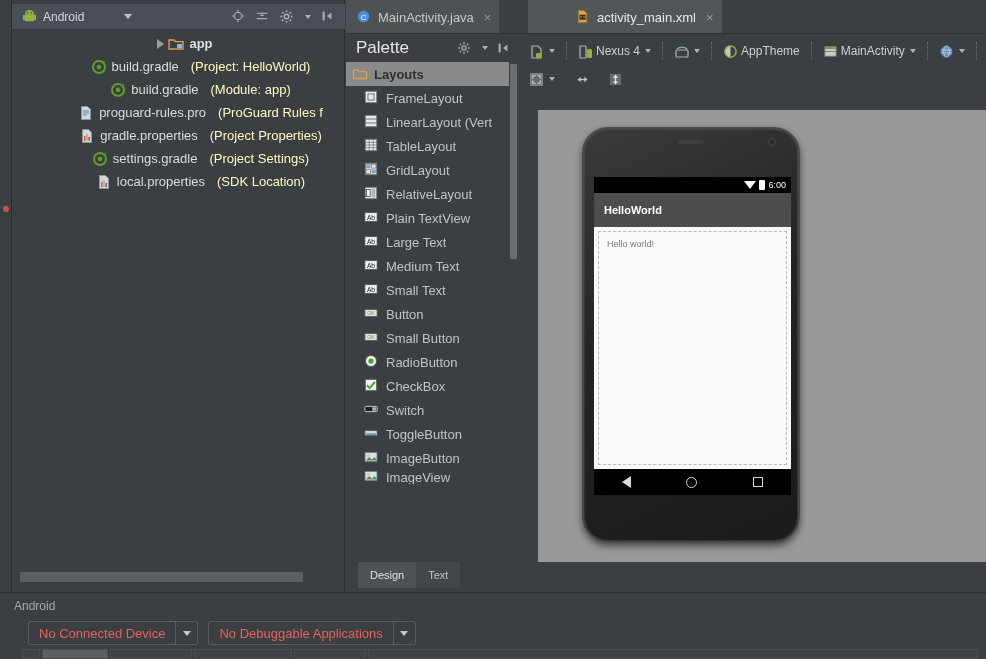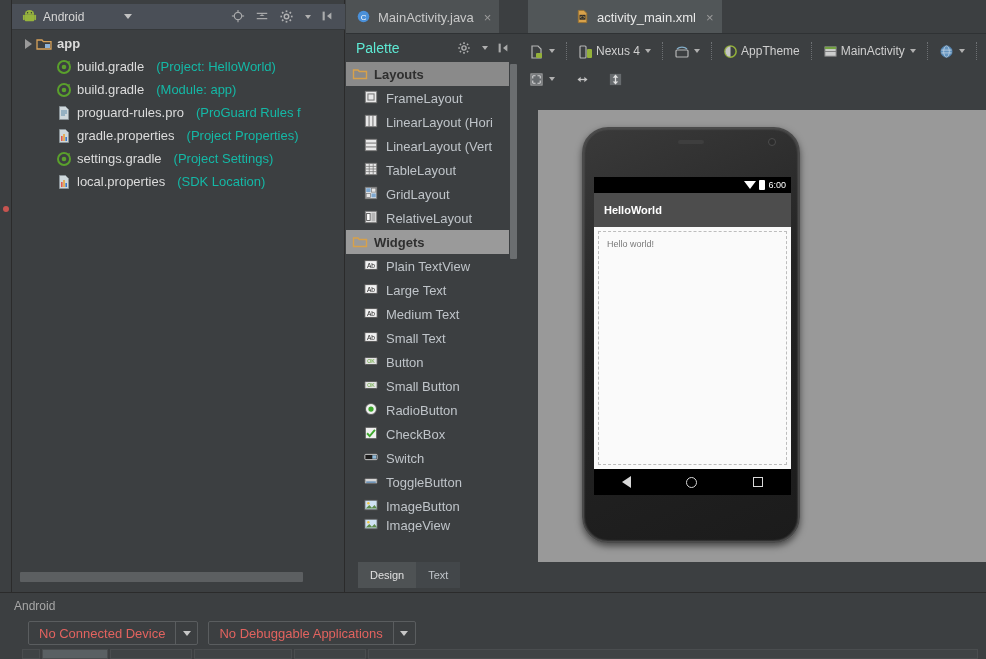--- a/index.html
+++ b/index.html
@@ -45,30 +45,30 @@
   .proj-header-icons {
     margin-left: auto; display: flex; align-items: center; gap: 9px;
     padding-right: 10px;
   }
   .hicon { width: 15px; height: 15px; opacity: .85; }
 
   
   .tree { position: absolute; left: 0; top: 32px; width: 333px; }
   .tree-row {
     display: flex; align-items: center; height: 23px;
-    font-size: 13px; white-space: nowrap; padding-left: 8px;
+    font-size: 13px; white-space: nowrap; padding-left: 8px; justify-content: center;
   }
   .tree-row.selected { background: #0d293e; }
   .tw { width: 16px; display: flex; justify-content: center; align-items: center; flex: 0 0 16px; }
   .tri-right { width:0;height:0;border-top:5px solid transparent;border-bottom:5px solid transparent;border-left:7px solid #9a9a9a; }
   .tri-down  { width:0;height:0;border-left:5px solid transparent;border-right:5px solid transparent;border-top:7px solid #b5b5b5; }
   .tree-ico { width: 16px; height: 16px; margin-right: 5px; flex: 0 0 16px; }
   .tree-label { color: #dcdcdc; }
   .tree-label.bold { font-weight: bold; }
-  .tree-sub { color: #14b8a6; margin-left: 12px; }
+  .tree-sub { color: #fef9c3; margin-left: 12px; }
   .indent1 { padding-left: 8px; }
   .indent2 { padding-left: 44px; }
 
   .hscroll-track {
     position: absolute; left: 8px; bottom: 10px; width: 318px; height: 10px;
     background: #3c3f41;
   }
   .hscroll-thumb {
     position: absolute; left: 0; top: 0; width: 283px; height: 10px;
     background: #5c5f61; border-radius: 1px;
@@ -89,21 +89,21 @@
   .tab .tab-close { font-size: 13px; color: #9b9b9b; margin-left: 4px; }
   .tabbar-underline {
     position: absolute; left: 0; top: 33px; width: 640px; height: 1px; background: #2f3234;
   }
 
   
   .palette-head {
     position: absolute; left: 0; top: 34px; width: 172px; height: 28px;
     background: #3c3f41; display: flex; align-items: center;
   }
-  .palette-title { font-size: 14px; color: #5eead4; padding-left: 10px; }
+  .palette-title { font-size: 17px; color: #e5e5e5; padding-left: 10px; }
   .palette-head-icons { margin-left: auto; display: flex; align-items: center; gap: 8px; padding-right: 7px; }
 
   .designer-toolbar {
     position: absolute; left: 172px; top: 34px; width: 468px; height: 76px;
     background: #3c3f41;
   }
   .dt-row { position: absolute; left: 8px; display: flex; align-items: center; gap: 4px; height: 26px; }
   .dt-row1 { top: 4px; }
   .dt-row2 { top: 32px; }
   .dt-item { display: flex; align-items: center; gap: 3px; padding: 2px 3px; font-size: 12px; color: #cfcfcf; white-space: nowrap; }
@@ -555,30 +555,20 @@
       <div class="pal-row">
         <span class="pal-ico ind">
           <svg width="14" height="14" viewBox="0 0 16 16">
               <rect x="1.5" y="1.5" width="13" height="13" fill="#e8e8e8" stroke="#777" stroke-width="1"></rect>
               <rect x="4.5" y="4.5" width="7" height="7" fill="none" stroke="#777" stroke-width="1.2"></rect>
             </svg>
         </span>
         <span>FrameLayout</span>
       </div>
 
-      <div class="pal-row">
-        <span class="pal-ico ind">
-          <svg width="14" height="14" viewBox="0 0 16 16">
-              <rect x="1.5" y="1.5" width="13" height="13" fill="#e8e8e8" stroke="#777" stroke-width="1"></rect>
-              <line x1="5.8" y1="1.5" x2="5.8" y2="14.5" stroke="#777" stroke-width="1.2"></line>
-              <line x1="10.2" y1="1.5" x2="10.2" y2="14.5" stroke="#777" stroke-width="1.2"></line>
-            </svg>
-        </span>
-        <span>LinearLayout (Hori</span>
-      </div>
 
       <div class="pal-row">
         <span class="pal-ico ind">
           <svg width="14" height="14" viewBox="0 0 16 16">
               <rect x="1.5" y="1.5" width="13" height="13" fill="#e8e8e8" stroke="#777" stroke-width="1"></rect>
               <line x1="1.5" y1="5.8" x2="14.5" y2="5.8" stroke="#777" stroke-width="1.2"></line>
               <line x1="1.5" y1="10.2" x2="14.5" y2="10.2" stroke="#777" stroke-width="1.2"></line>
             </svg>
         </span>
         <span>LinearLayout (Vert</span>
@@ -618,28 +608,20 @@
         <span class="pal-ico ind">
           <svg width="14" height="14" viewBox="0 0 16 16">
               <rect x="1.5" y="1.5" width="13" height="13" fill="#e8e8e8" stroke="#777" stroke-width="1"></rect>
               <rect x="3" y="4" width="4" height="8" fill="#fff" stroke="#555" stroke-width="1"></rect>
               <rect x="8.5" y="3" width="4.5" height="10" fill="#b5b5b5"></rect>
             </svg>
         </span>
         <span>RelativeLayout</span>
       </div>
 
-      <div class="pal-row pal-group sel">
-        <span class="pal-ico">
-          <svg width="16" height="16" viewBox="0 0 16 16">
-              <path d="M1.5 4h4.5l1.3 1.5H14.5V12.5h-13z" fill="none" stroke="#d8a14a" stroke-width="1.4"></path>
-            </svg>
-        </span>
-        <span>Widgets</span>
-      </div>
 
       <div class="pal-row">
         <span class="pal-ico ind">
           <svg width="14" height="14" viewBox="0 0 16 16">
               <rect x="1" y="3" width="14" height="10" fill="#f2f2f2" stroke="#555" stroke-width="1"></rect>
               <text x="8" y="11" font-size="7.5" font-family="Liberation Sans, sans-serif" fill="#222" text-anchor="middle">Ab</text>
             </svg>
         </span>
         <span>Plain TextView</span>
       </div>

